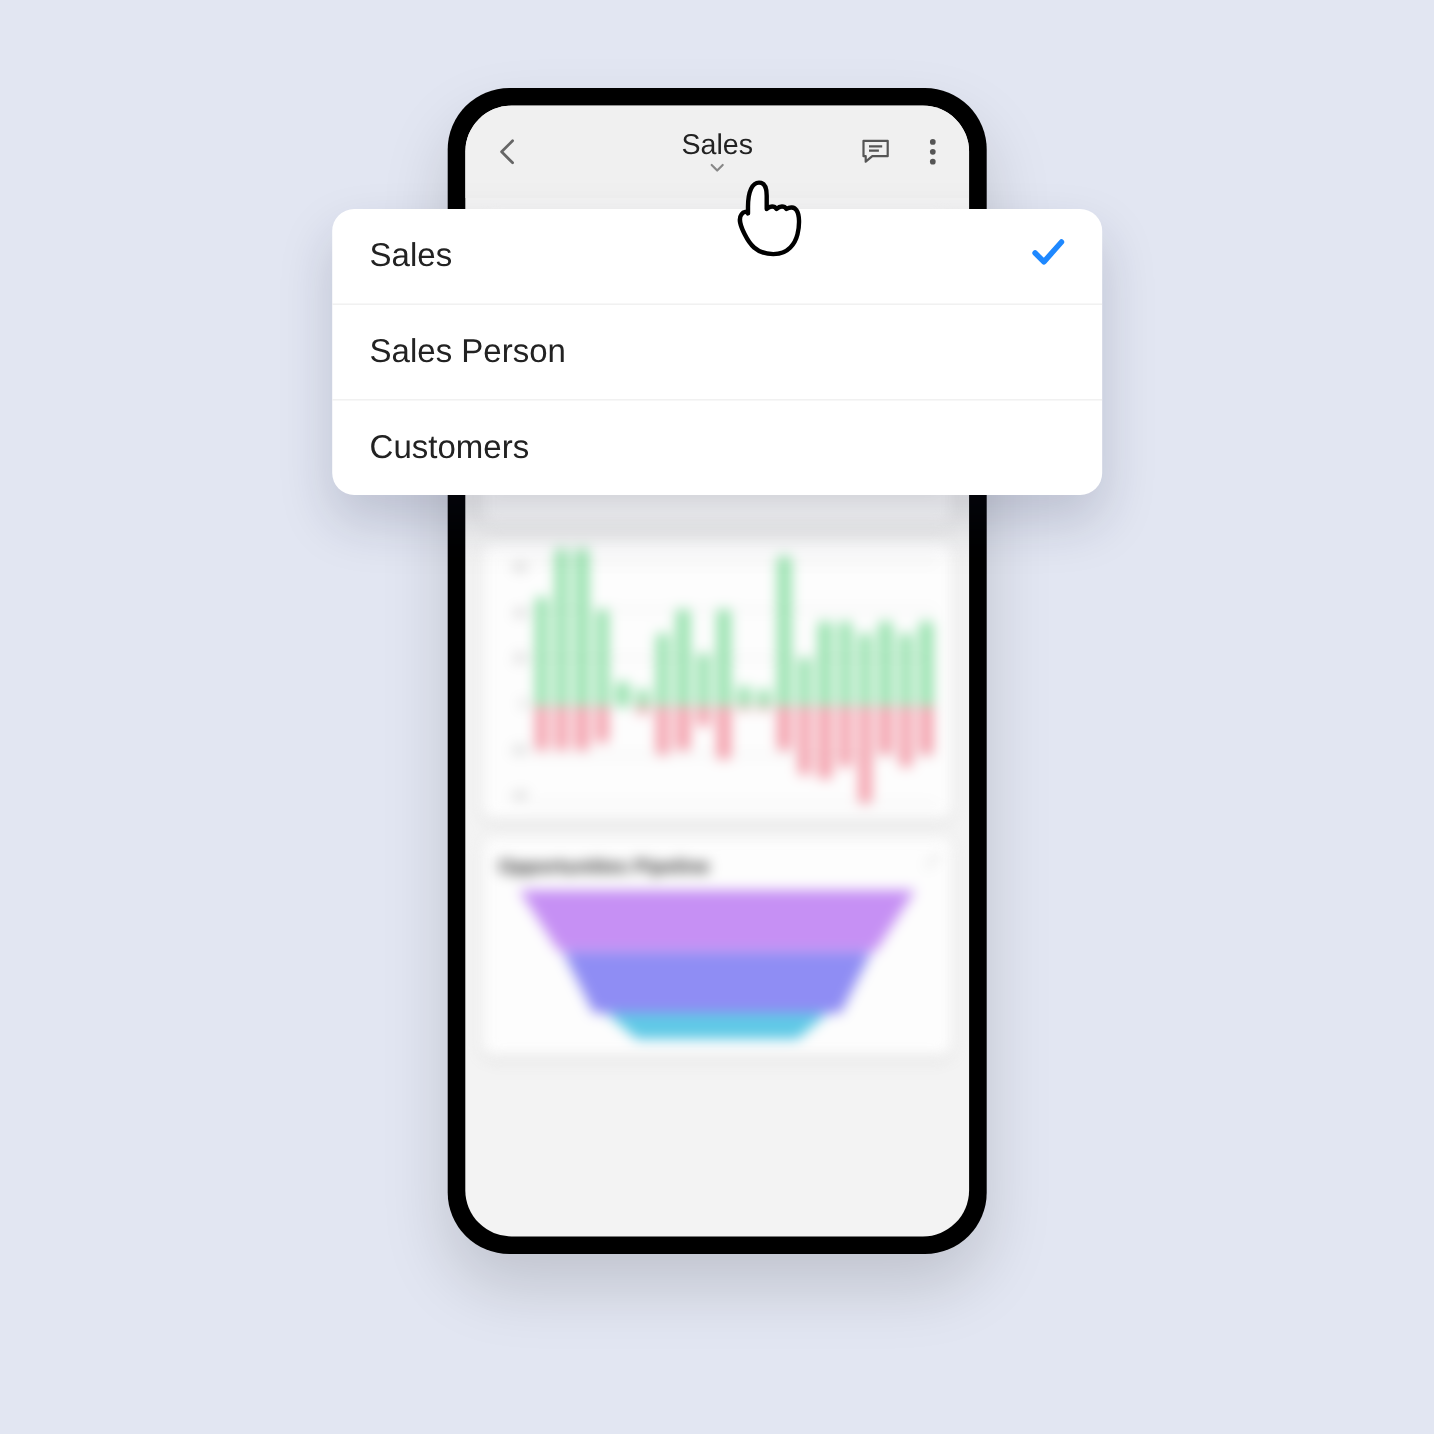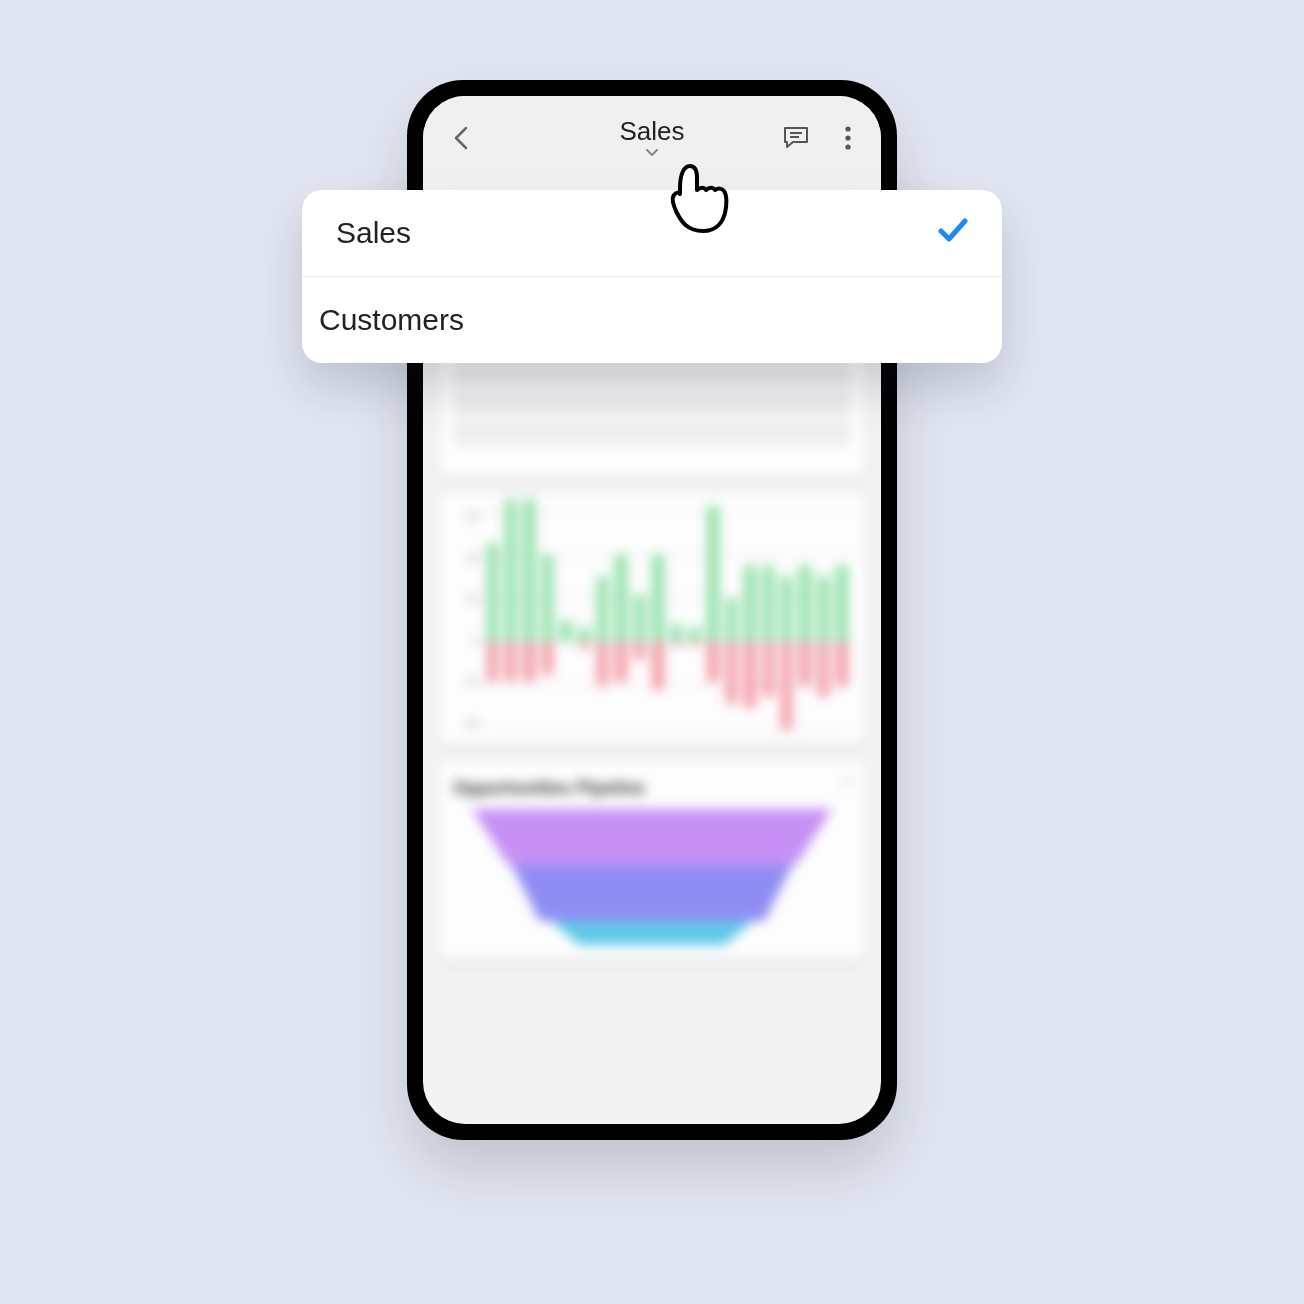--- a/index.html
+++ b/index.html
@@ -170,21 +170,21 @@
     display: flex;
     align-items: center;
     justify-content: space-between;
     padding: 26px 34px;
     font-size: 30px;
     color: #222;
     font-weight: 400;
     border-bottom: 1px solid #ececec;
     cursor: pointer;
   }
-  .dd-item:last-child { border-bottom: none; padding-left: 17px; }
+  .dd-item:last-child { border-bottom: none; }
   .check { color: #1e88ff; }
 
   
   .hand {
     position: absolute;
     top: 150px;
     left: 50%;
     transform: translateX(-2px);
     z-index: 60;
     pointer-events: none;
@@ -369,15 +369,18 @@
 </div>
 
 <div class="dropdown" id="dropdown">
     <div class="dd-item">
       <span>Sales</span>
       <span class="check"><svg width="30" height="26" viewBox="0 0 30 26" fill="none" stroke="#1e88ff" stroke-width="5" stroke-linecap="round" stroke-linejoin="round">
           <polyline points="3,14 11,22 27,4"></polyline>
         </svg></span>
     </div>
     <div class="dd-item">
+      <span>Sales Person</span>
+    </div>
+    <div class="dd-item">
       <span>Customers</span>
     </div>
   </div>
 
 </body></html>

